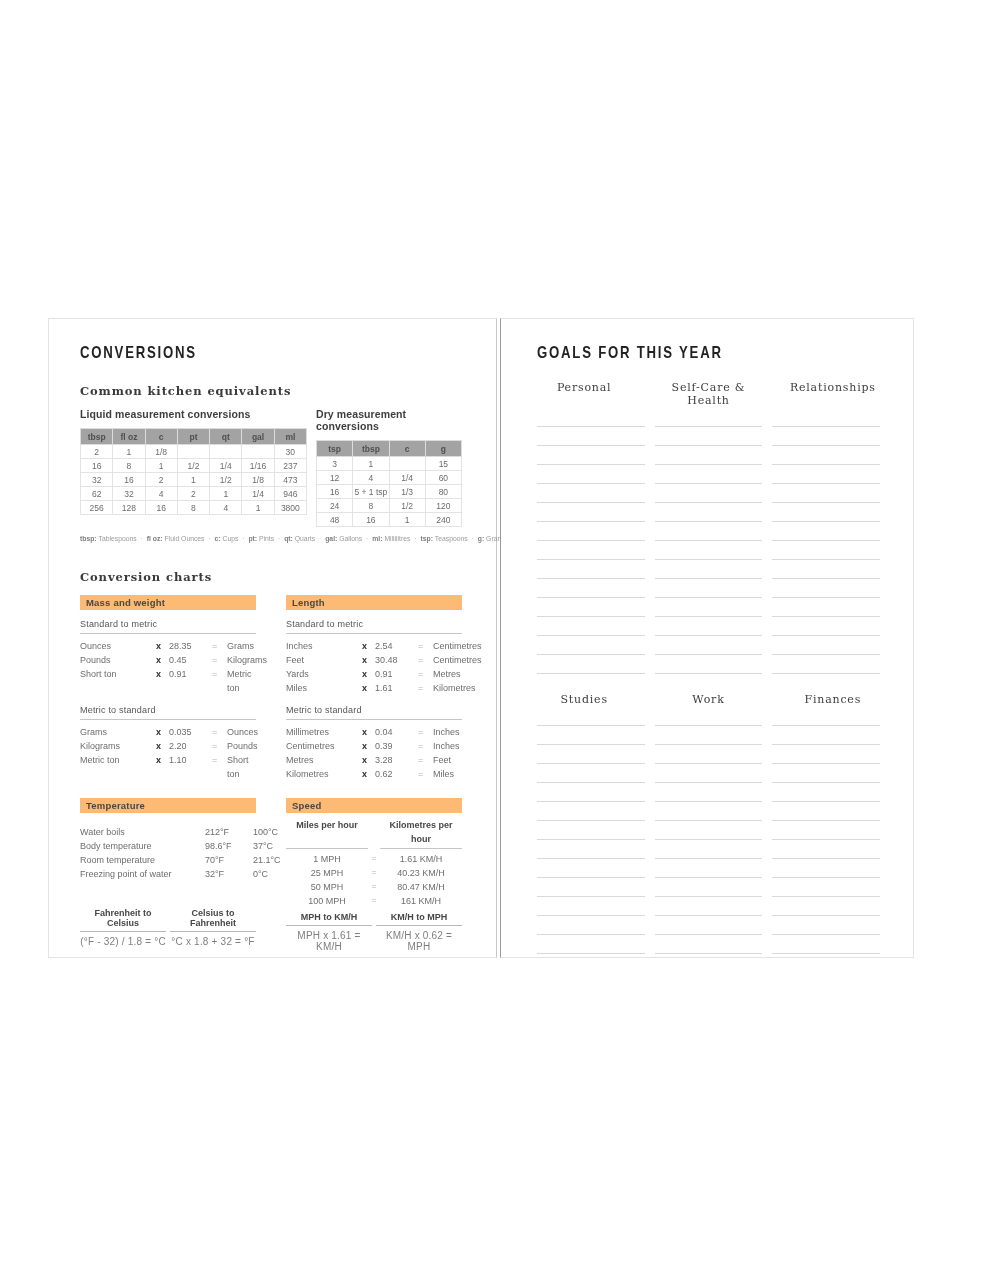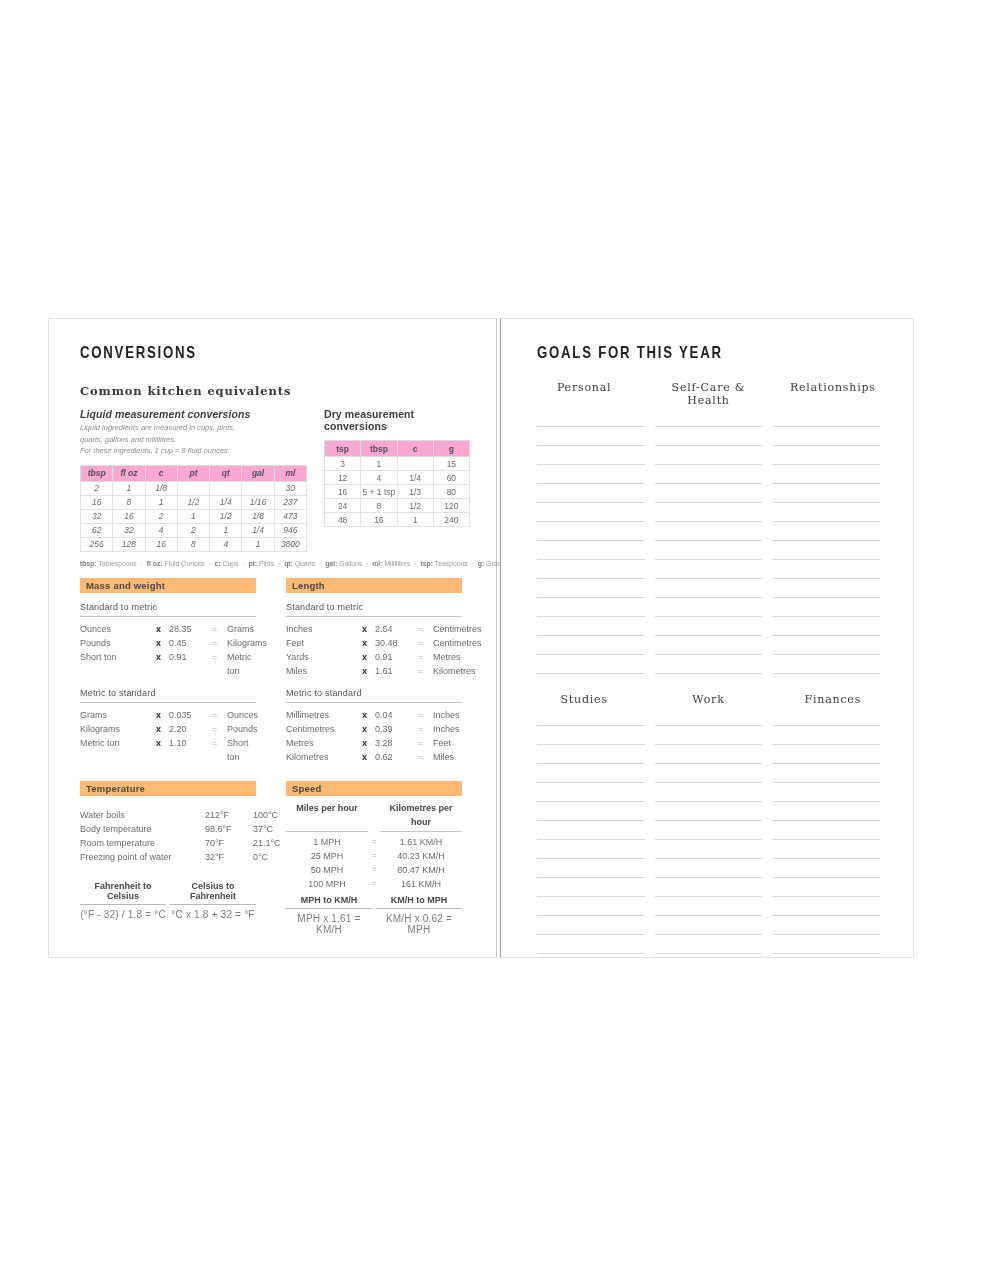--- a/index.html
+++ b/index.html
@@ -8,50 +8,50 @@
     background:#ffffff;
     font-family:"Liberation Sans", sans-serif;
     position:relative;
     color:#666;
     -webkit-font-smoothing:antialiased;
   }
   .spread{position:absolute;left:48px;top:318px;width:903px;height:640px;display:flex;}
   .page{background:#fff;box-sizing:border-box;}
   .page-left{
     width:449px;border:1px solid #e3e3e3;border-right:1px solid #c9c9c9;
-    padding:24px 26px 0 31px;
+    padding:24px 34px 0 31px;
   }
   .page-right{
     width:414px;border:1px solid #e3e3e3;border-left:1px solid #9a9a9a;
     margin-left:3px;
     padding:24px 33px 0 36px;
   }
   .page-title{
     margin:0;font-size:15px;font-weight:700;letter-spacing:2px;color:#222;
     display:inline-block;transform:scale(0.88,1.1);transform-origin:left center;
     white-space:nowrap;
   }
   .serif-heading{
     margin:0;font-family:"DejaVu Serif", serif;font-weight:700;
     font-size:11.5px;letter-spacing:0.9px;color:#3a3a3a;
   }
   .kitchen-heading{margin-top:23px;}
   .charts-heading{margin-top:28px;}
 
   
   .kitchen-cols{display:flex;margin-top:10px;}
-  .k-col-liquid{width:247px;font-style:italic;}
+  .k-col-liquid{width:247px;}
   .k-col-dry{width:146px;margin-left:9px;}
   .k-heading{margin:0;font-size:10.5px;font-weight:700;color:#3d3d3d;letter-spacing:0.1px;}
   .k-desc{margin-top:2px;font-size:7.5px;line-height:1.55;color:#8e8e8e;}
   .conv-table{border-collapse:collapse;margin-top:8px;table-layout:fixed;font-size:8.5px;}
   .conv-table.liquid{width:227px;}
   .conv-table.dry{width:146px;}
   .conv-table th{
-    background:#f9a8d4;color:#4f4f4f;font-weight:700;border:1px solid #dcdcdc;
+    background:#a3a3a3;color:#4f4f4f;font-weight:700;border:1px solid #dcdcdc;
     padding:2px 1px;height:11px;
   }
   .conv-table td{
     border:1px solid #e3e3e3;color:#6b6b6b;text-align:center;padding:1px;height:11px;
   }
   .legend{margin-top:8px;font-size:6.8px;color:#9a9a9a;white-space:nowrap;}
   .lg-abbr{font-weight:700;color:#7e7e7e;}
   .lg-sep{margin:0 2px;color:#b5b5b5;}
 
   
@@ -85,21 +85,21 @@
   .speed-block{margin-top:5px;}
   .speed-row{display:flex;font-size:9px;color:#6d6d6d;line-height:14px;text-align:center;}
   .s-l{flex:0 0 82px;}
   .s-m{flex:0 0 12px;color:#b0b0b0;font-size:8px;}
   .s-r{flex:1;}
   .speed-head-row .s-l,.speed-head-row .s-r{
     font-weight:700;color:#474747;border-bottom:1px solid #c6c6c6;padding-bottom:2px;margin-bottom:3px;
   }
 
   .formulas{display:flex;}
-  .formulas.temp{margin-top:17px;}
+  .formulas.temp{margin-top:27px;}
   .formulas.speed{margin-top:4px;}
   .formula-cell{flex:1;text-align:center;}
   .formula-cell + .formula-cell{margin-left:4px;}
   .f-head{
     font-size:9px;font-weight:700;color:#474747;
     border-bottom:1px solid #b9b9b9;padding-bottom:3px;
   }
   .f-body{font-size:10px;color:#7e7e7e;padding-top:4px;letter-spacing:0.2px;}
 
   
@@ -122,25 +122,20 @@
 <div class="spread">
 
   <div class="page page-left">
     <h1 class="page-title">CONVERSIONS</h1>
 
     <h2 class="serif-heading kitchen-heading">Common kitchen equivalents</h2>
 
     <div class="kitchen-cols">
       <div class="k-col-liquid">
         <h3 class="k-heading">Liquid measurement conversions</h3>
-        <div class="k-desc">
-            <div class="desc-line">Liquid ingredients are measured in cups, pints,</div>
-            <div class="desc-line">quarts, gallons and millilitres.</div>
-            <div class="desc-line">For these ingredients, 1 cup = 8 fluid ounces.</div>
-          </div>
         <table class="conv-table liquid">
             <thead>
               <tr>
                 <th>tbsp</th>
                 <th>fl oz</th>
                 <th>c</th>
                 <th>pt</th>
                 <th>qt</th>
                 <th>gal</th>
                 <th>ml</th>
@@ -237,20 +232,21 @@
                 <td>1</td>
                 <td>240</td>
               </tr>
             </tbody>
           </table>
       </div>
     </div>
 
     <div class="legend"><span class="lg-abbr">tbsp: </span><span class="lg-full">Tablespoons</span><span class="lg-sep"> · </span><span class="lg-abbr">fl oz: </span><span class="lg-full">Fluid Ounces</span><span class="lg-sep"> · </span><span class="lg-abbr">c: </span><span class="lg-full">Cups</span><span class="lg-sep"> · </span><span class="lg-abbr">pt: </span><span class="lg-full">Pints</span><span class="lg-sep"> · </span><span class="lg-abbr">qt: </span><span class="lg-full">Quarts</span><span class="lg-sep"> · </span><span class="lg-abbr">gal: </span><span class="lg-full">Gallons</span><span class="lg-sep"> · </span><span class="lg-abbr">ml: </span><span class="lg-full">Millilitres</span><span class="lg-sep"> · </span><span class="lg-abbr">tsp: </span><span class="lg-full">Teaspoons</span><span class="lg-sep"> · </span><span class="lg-abbr">g: </span><span class="lg-full">Grams</span></div>
 
+    <h2 class="serif-heading charts-heading">Conversion charts</h2>
 
     <div class="charts-cols">
       <div class="chart-col">
         <div class="section-bar">Mass and weight</div>
         <div>
             <div class="conv-group g1">
               <div class="group-heading">Standard to metric</div>
               <div class="conv-row">
                 <span class="c-from">Ounces</span>
                 <span class="c-x">x</span>

